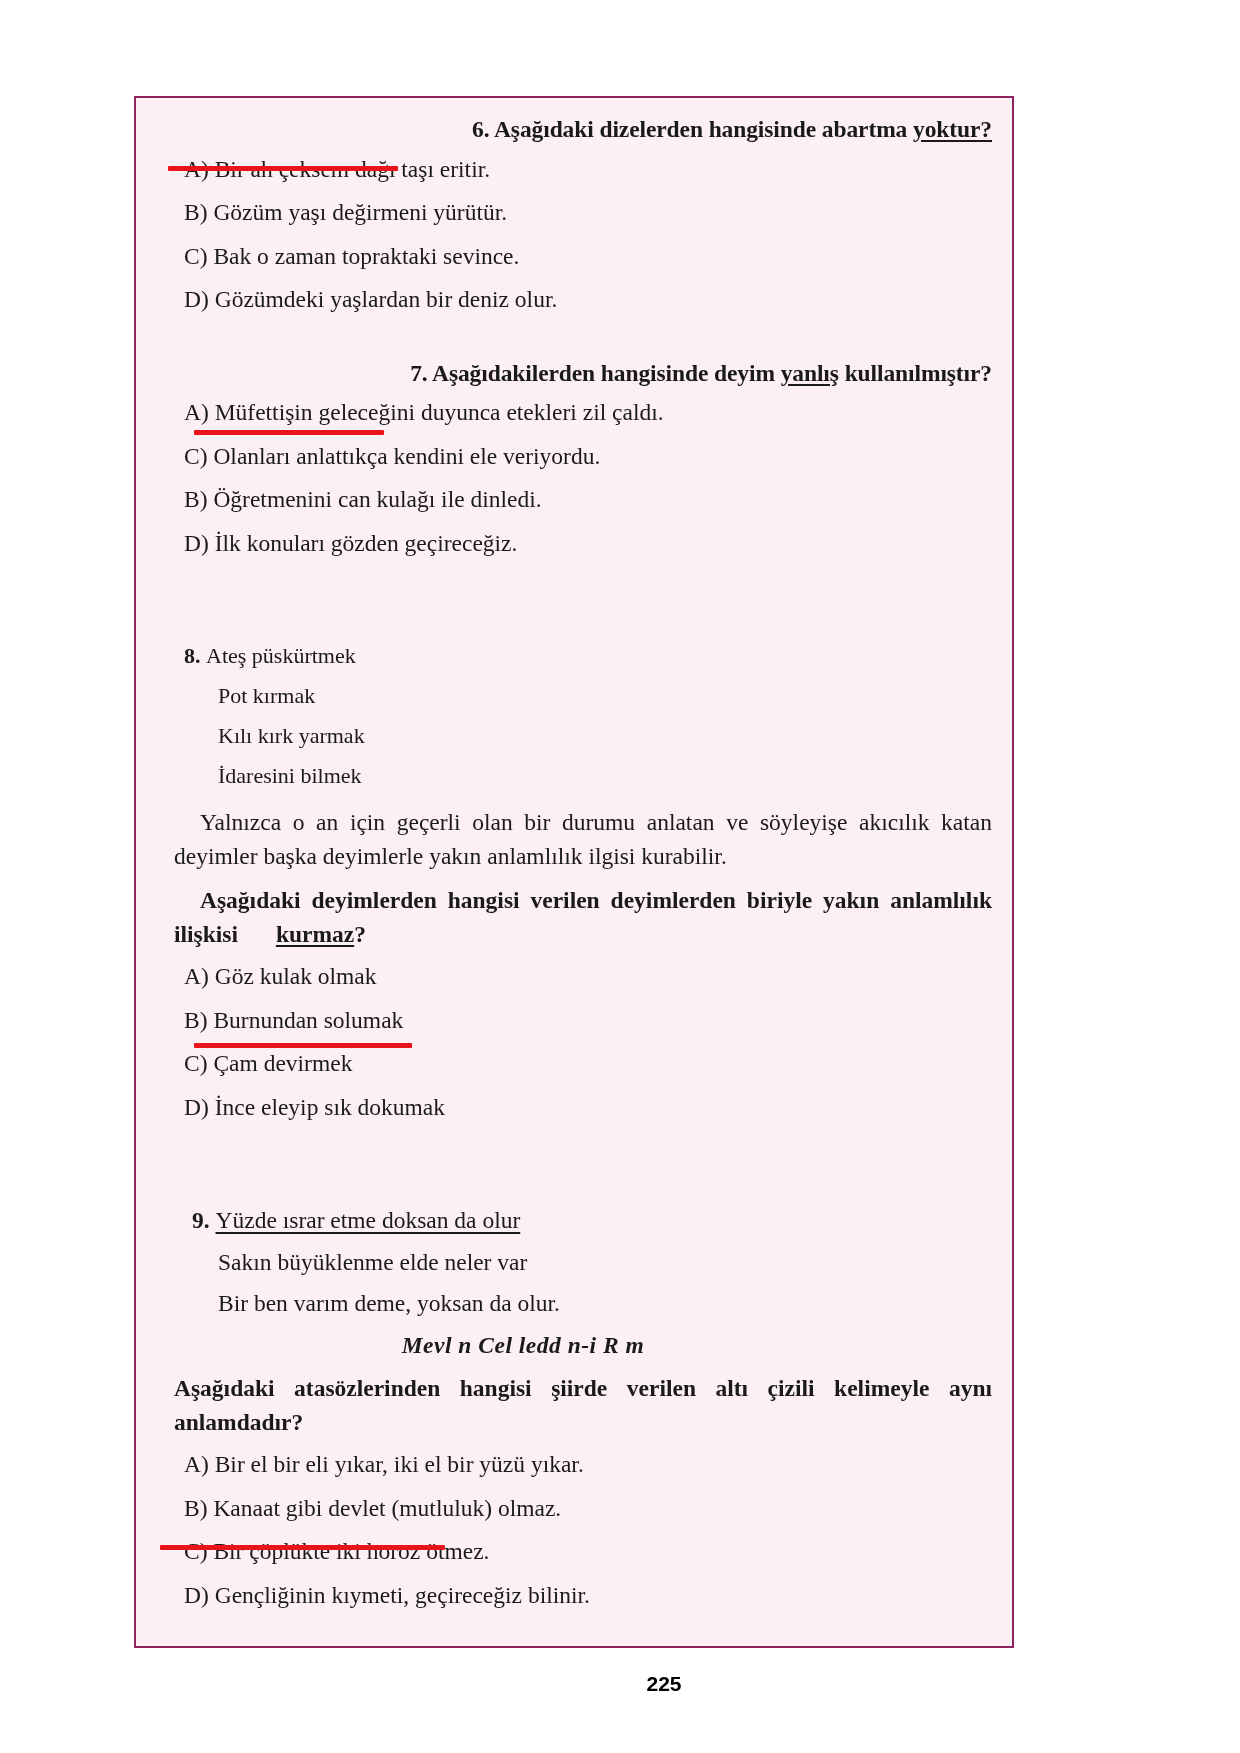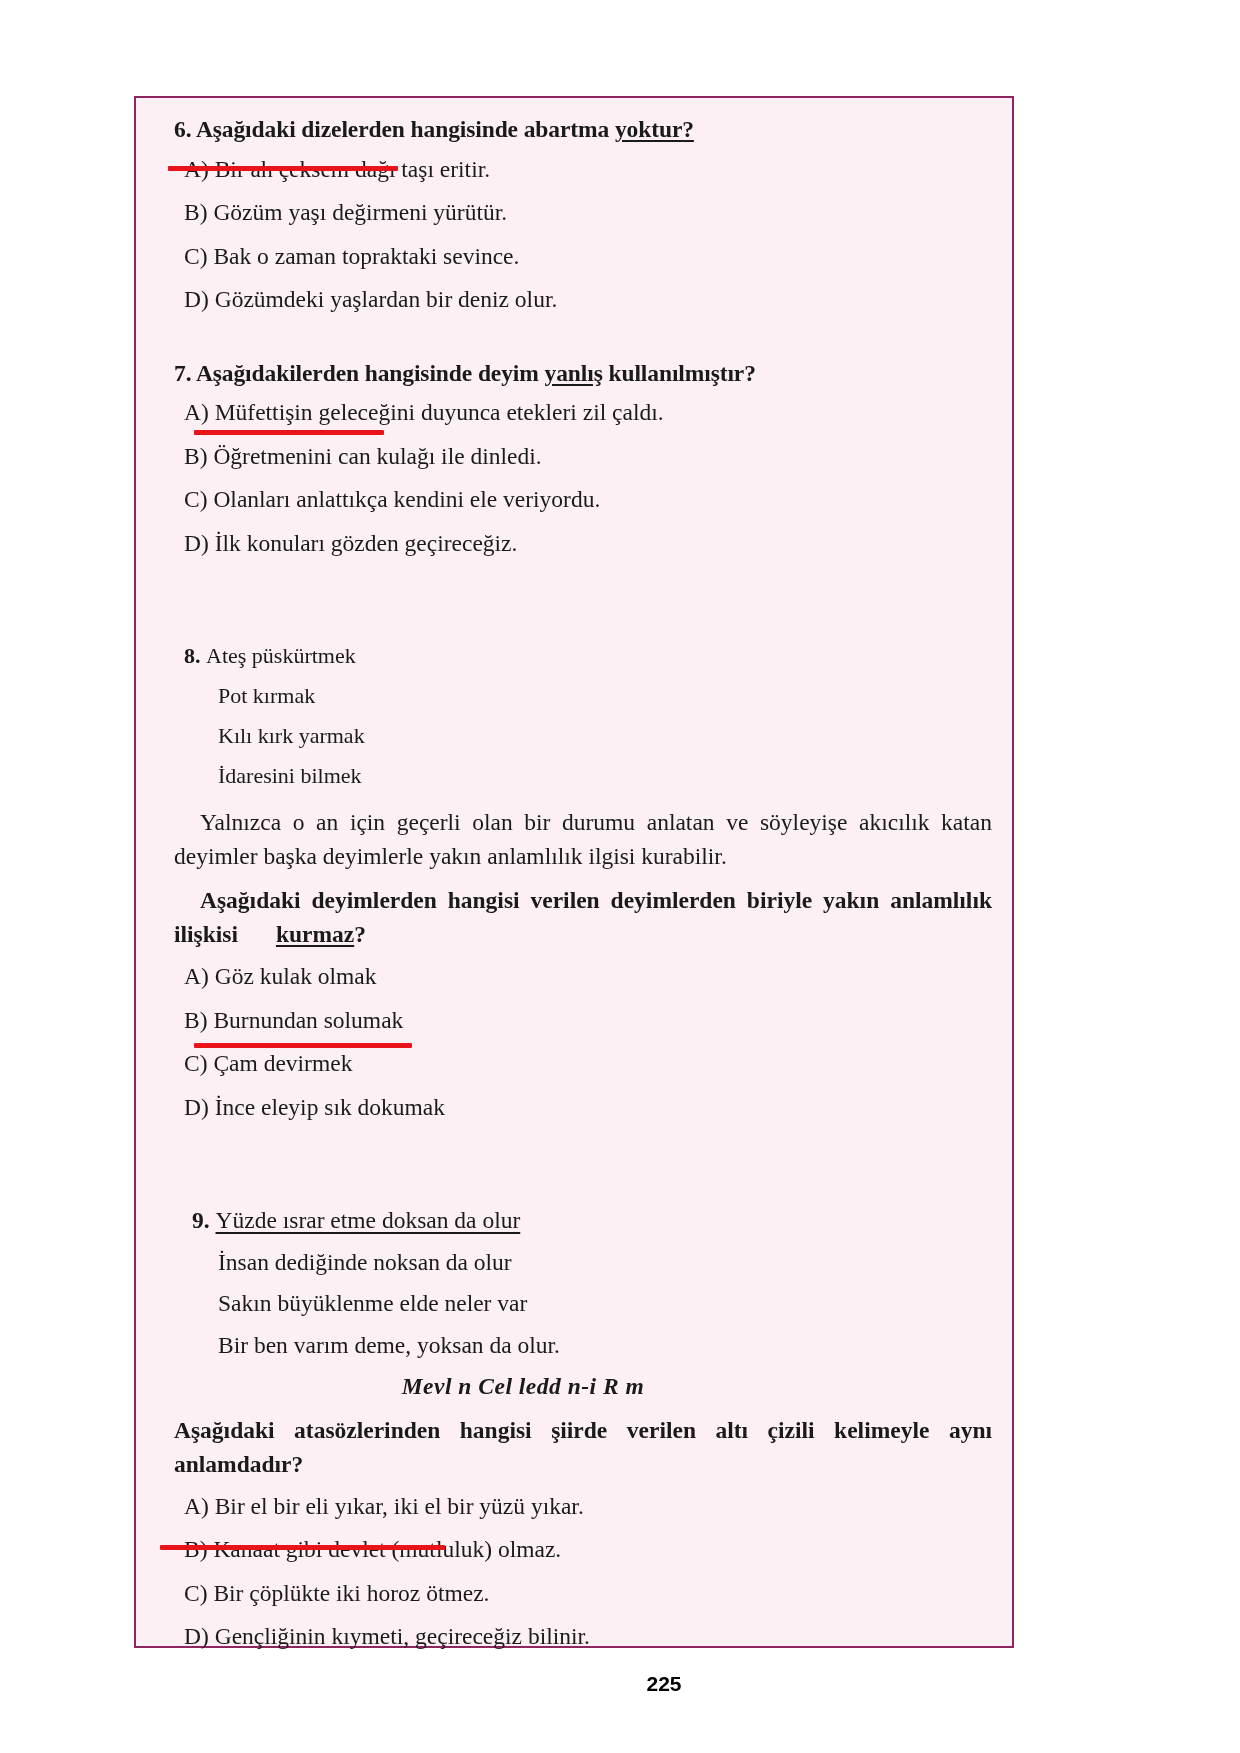--- a/index.html
+++ b/index.html
@@ -42,20 +42,21 @@
     font-size: 23.5px;
     line-height: 1.0;
   }
 
   
   .q-head {
     font-weight: bold;
     font-size: 23.5px;
     margin: 0 0 16px 0;
     letter-spacing: -0.1px;
+    text-align: right;
   }
   .q-head .u { text-decoration: underline; text-underline-offset: 3px; }
 
   .opt {
     font-size: 23.5px;
     margin: 0 0 20px 10px;
     position: relative;
     white-space: nowrap;
   }
 
@@ -146,22 +147,22 @@
       </div>
 
       <div class="spacer-md"></div>
 
       <div style="position:relative;">
         <p class="q-head"><span>7. Aşağıdakilerden hangisinde deyim </span><span class="u">yanlış</span><span> kullanılmıştır?</span></p>
 
         <p class="opt">A) Müfettişin geleceğini duyunca etekleri zil çaldı.</p>
         <div class="redline" style="left:20px; top:68px; width:190px;"></div>
 
+        <p class="opt">C) Olanları anlattıkça kendini ele veriyordu.</p>
         <p class="opt">B) Öğretmenini can kulağı ile dinledi.</p>
-        <p class="opt">C) Olanları anlattıkça kendini ele veriyordu.</p>
         <p class="opt">D) İlk konuları gözden geçireceğiz.</p>
       </div>
 
       <div class="spacer-xl"></div>
 
       <div style="position:relative;">
         <p class="idiom first"><span class="num">8.</span>&nbsp;<span>Ateş püskürtmek</span></p>
         <p class="idiom">Pot kırmak</p>
         <p class="idiom">Kılı kırk yarmak</p>
         <p class="idiom">İdaresini bilmek</p>
@@ -176,21 +177,20 @@
         <div class="redline" style="left:20px; top:398px; width:218px;"></div>
 
         <p class="opt">C) Çam devirmek</p>
         <p class="opt">D) İnce eleyip sık dokumak</p>
       </div>
 
       <div class="spacer-xl"></div>
 
       <div style="position:relative;">
         <p class="poem-line first"><span class="num">9.</span>&nbsp;<span class="u">Yüzde ısrar etme doksan da olur</span></p>
-        <p class="poem-line">İnsan dediğinde noksan da olur</p>
         <p class="poem-line">Sakın büyüklenme elde neler var</p>
         <p class="poem-line">Bir  ben varım deme, yoksan da olur.</p>
 
         <p class="attrib">Mevl  n   Cel  ledd n-i R  m</p>
 
         <p class="prompt" style="margin-top:0;">Aşağıdaki atasözlerinden hangisi şiirde verilen altı çizili kelimeyle aynı anlamdadır?</p>
 
         <p class="opt">A) Bir el bir eli yıkar, iki el bir yüzü yıkar.</p>
         <p class="opt">B) Kanaat gibi devlet (mutluluk) olmaz.</p>
         <p class="opt">C) Bir çöplükte iki horoz ötmez.</p>

